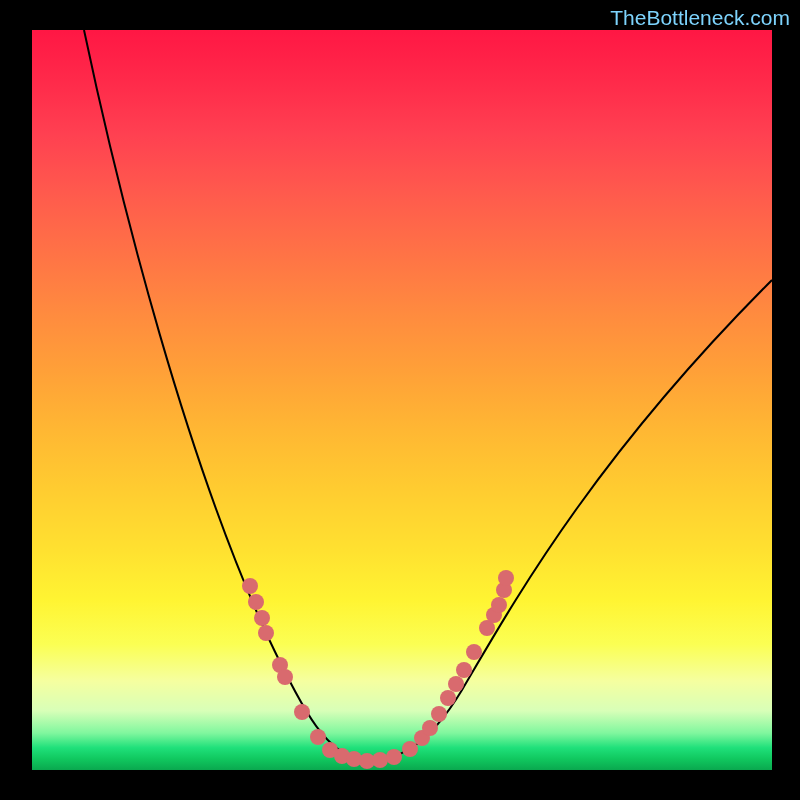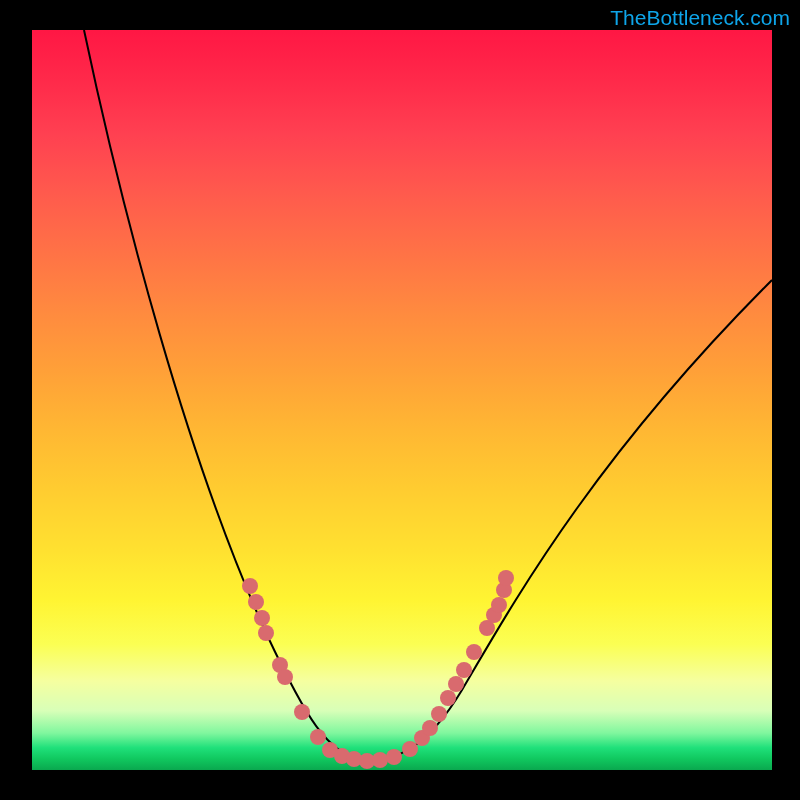--- a/index.html
+++ b/index.html
@@ -8,21 +8,21 @@
     height: 800px;
     background: #000;
     font-family: Arial, sans-serif;
     position: relative;
     overflow: hidden;
   }
   .watermark {
     position: absolute;
     top: 6px;
     right: 10px;
-    color: #0ea5e9;
+    color: #7dd3fc;
     font-size: 21px;
     font-weight: 500;
     z-index: 10;
   }
   .plot-area {
     position: absolute;
     left: 32px;
     top: 30px;
     width: 740px;
     height: 740px;

